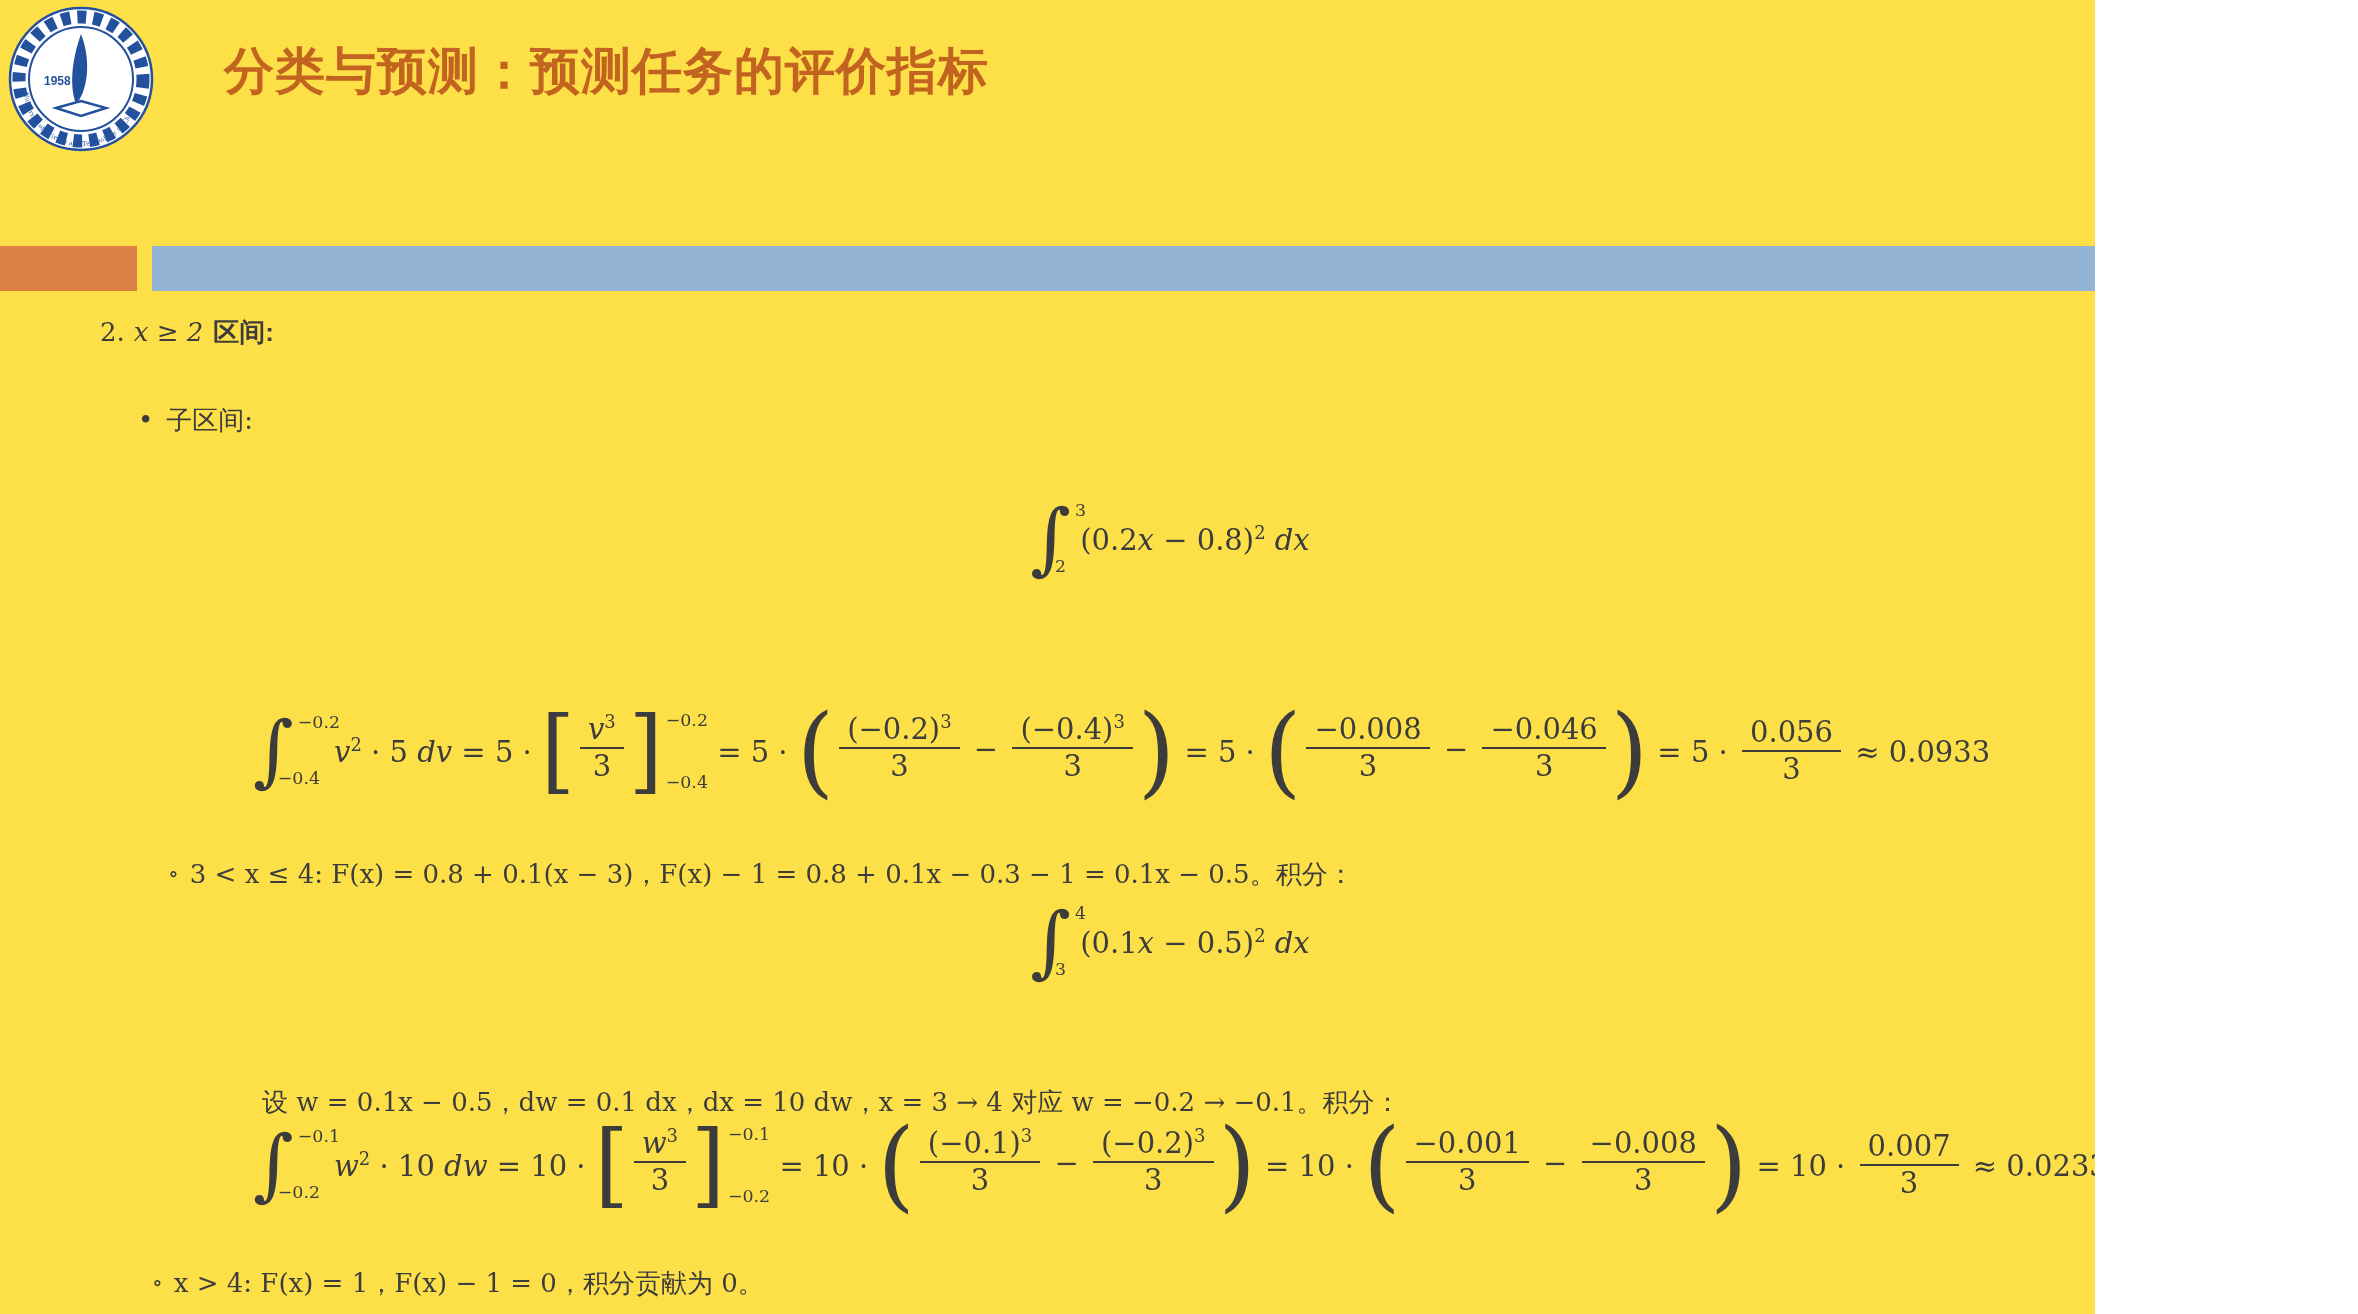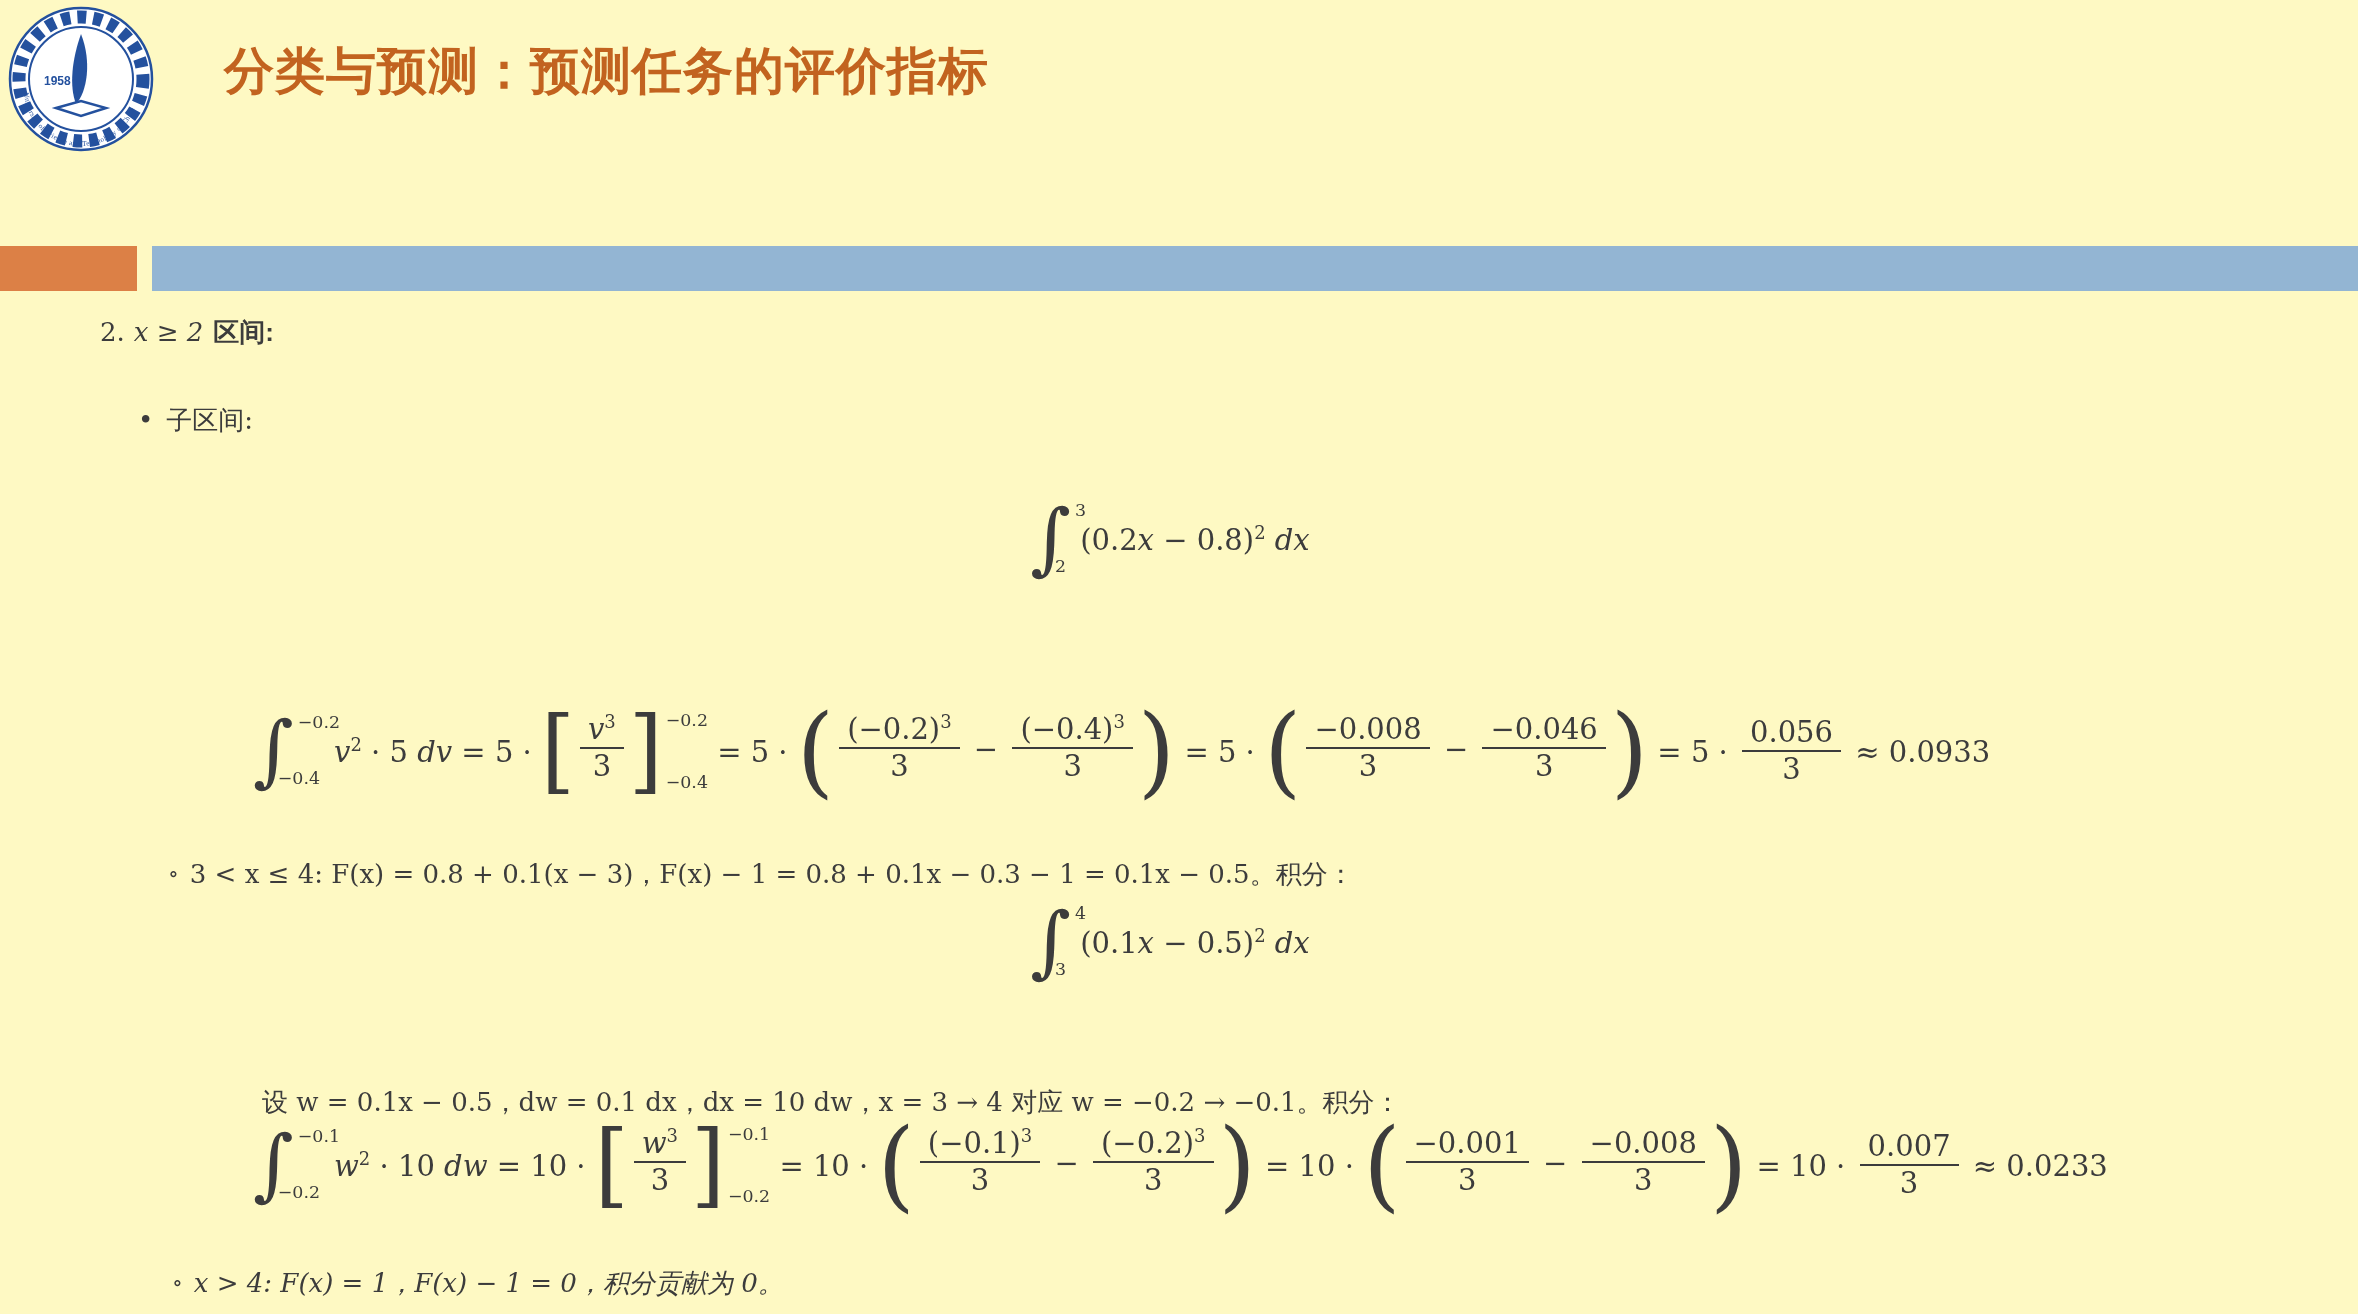--- a/index.html
+++ b/index.html
@@ -1,38 +1,38 @@
 <!DOCTYPE html>
 <html><head>
 <meta charset="utf-8">
 <style>
   html,body{margin:0;padding:0;background:#ffffff;}
   #slide{
-    position:relative;width:2358px;height:1314px;background:#fef9c3;overflow:hidden;
+    position:relative;width:2095px;height:1314px;background:#fde047;overflow:hidden;
     font-family:"DejaVu Serif","Liberation Serif",serif;color:var(--c-text,#3c3c3c);
   }
   
   .logo{position:absolute;left:6px;top:4px;width:150px;height:150px;}
   .title{
     position:absolute;left:224px;top:38px;
     font-family:"Liberation Sans","DejaVu Sans",sans-serif;
     font-weight:800;font-size:50px;letter-spacing:1px;
     color:var(--c-title,#c2631f);white-space:nowrap;
   }
   .bar-orange{position:absolute;left:0;top:246px;width:137px;height:45px;background:var(--c-bar-orange,#dc8046);}
   .bar-blue{position:absolute;left:152px;top:246px;width:2206px;height:45px;background:var(--c-bar-blue,#93b5d3);}
 
   
   .line{position:absolute;font-size:26px;white-space:nowrap;line-height:1.3;}
   .l-heading{left:100px;top:316px;}
   .b1{left:138px;top:359px;}
   .b2{left:138px;top:404px;}
   .s1{left:168px;top:451px;}
   .s2{left:168px;top:858px;text-align:center;}
-  .s3{left:172px;top:1267px;font-style:italic;}
+  .s3{left:152px;top:1267px;}
   .pv{left:262px;top:671px;}
   .pw{left:262px;top:1086px;}
   .hnum{margin-right:9px;}
   .hmath{font-style:italic;margin-right:10px;}
   .hlabel{font-weight:bold;font-family:Liberation Sans, sans-serif;}
   .marker-bullet{display:inline-block;margin-right:13px;}
   .marker-circle{display:inline-block;margin-right:11px;font-size:22px;vertical-align:2px;}
 
   
   .eq{position:absolute;font-size:29px;white-space:nowrap;}

